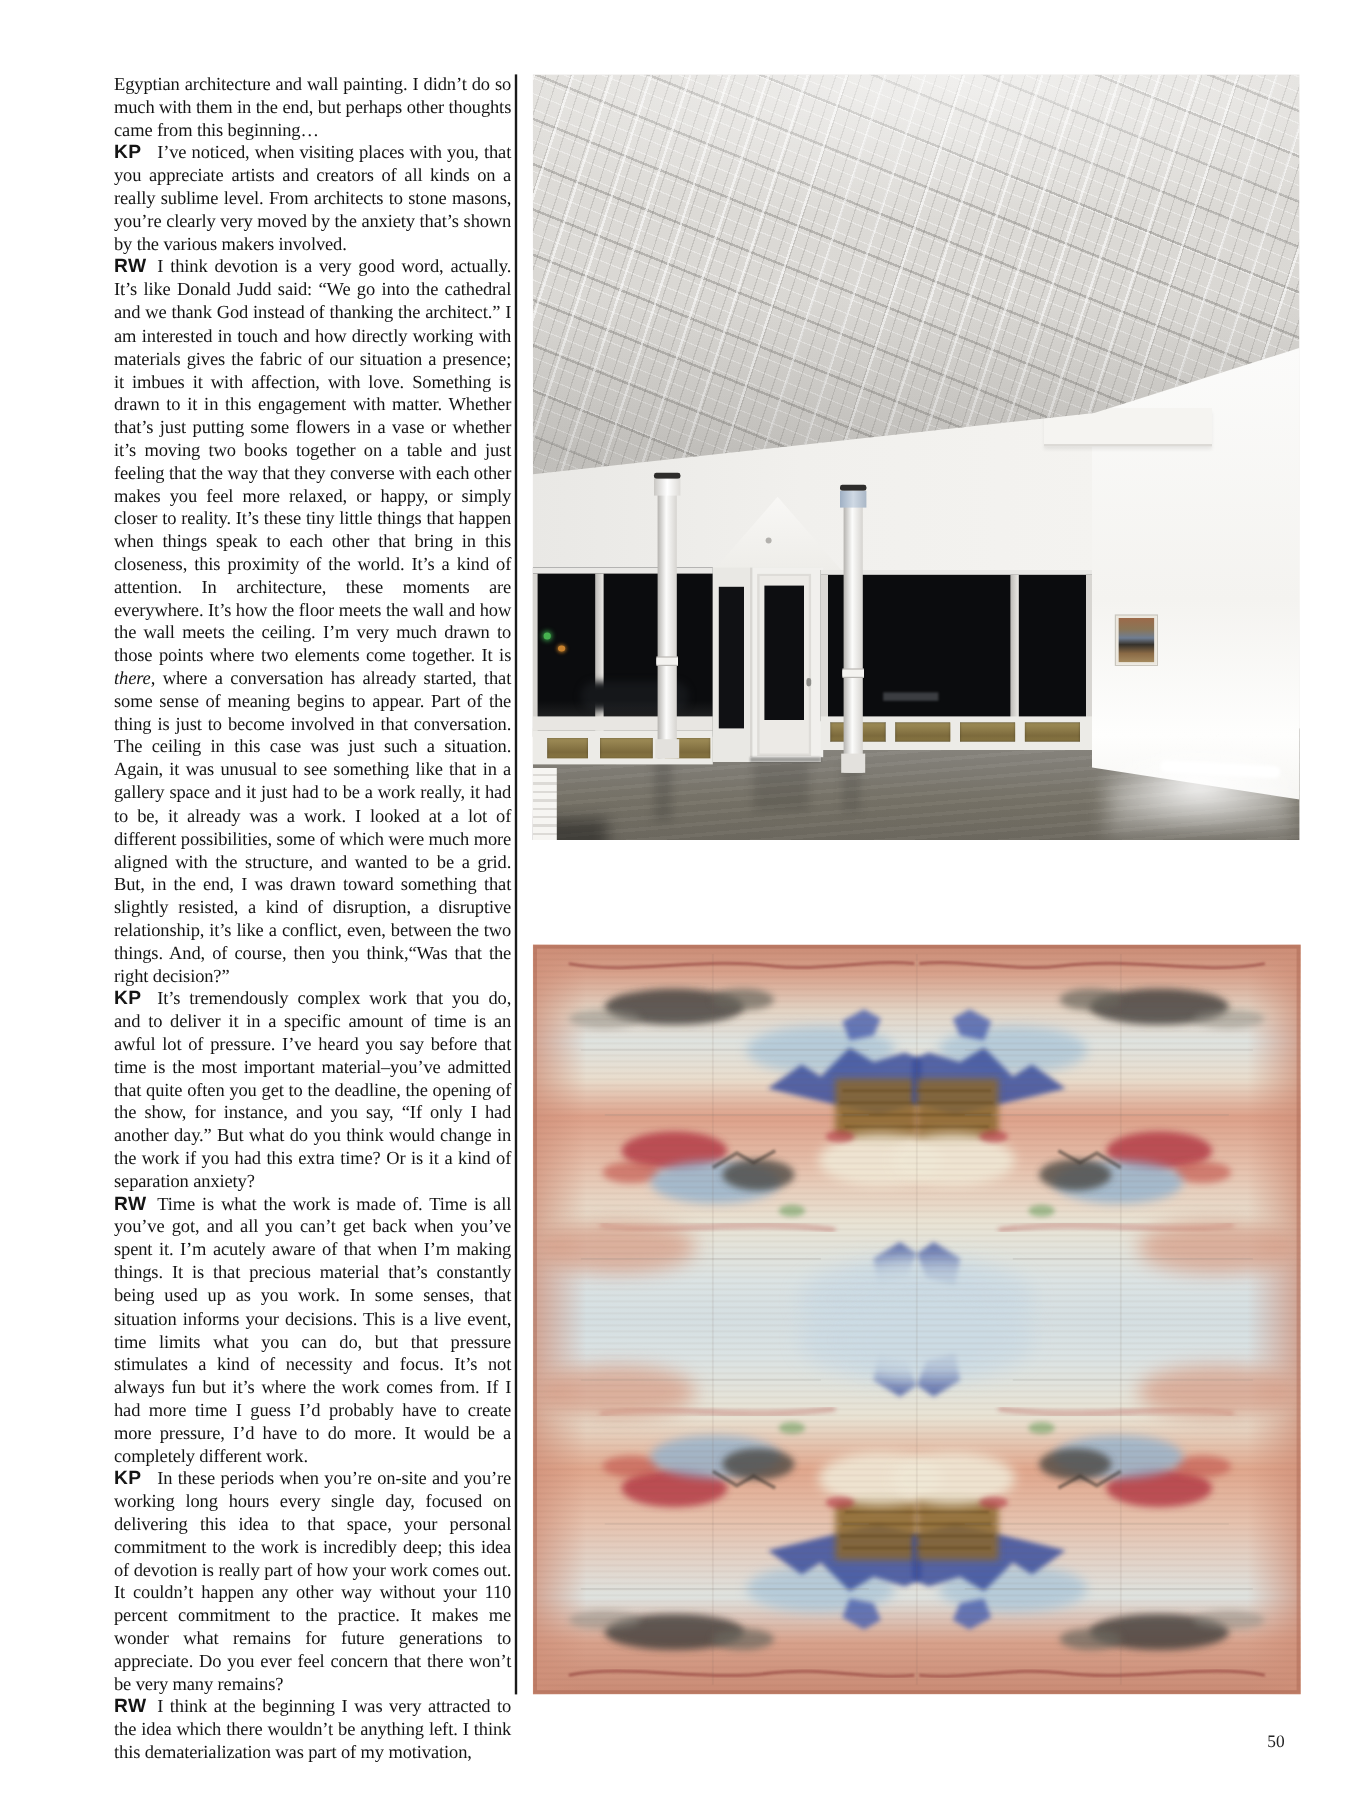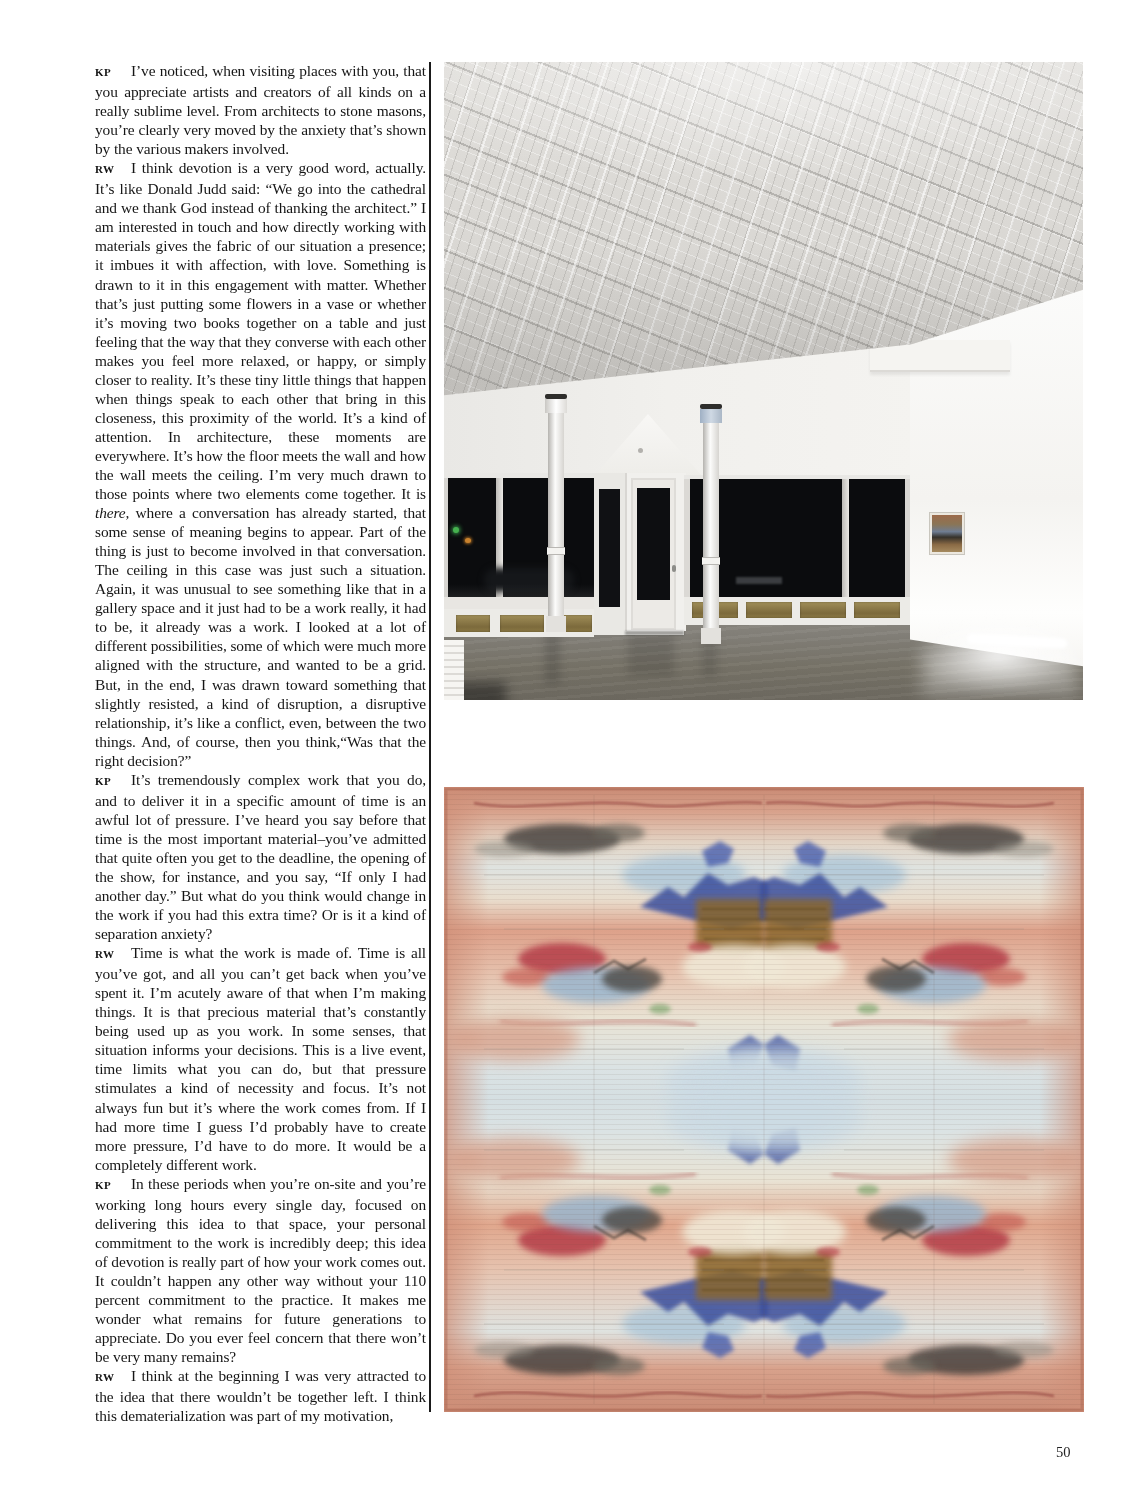--- a/index.html
+++ b/index.html
@@ -4,22 +4,22 @@
 <style>
   html,body{margin:0;padding:0;background:#ffffff;}
   #page{position:relative;width:1132px;height:1495px;background:#ffffff;overflow:hidden;
         font-family:"Liberation Serif",serif;color:#151515;}
 
   
   #col{position:absolute;left:95px;top:61px;width:331px;
        font-size:15.4px;line-height:19.05px;text-align:justify;
        letter-spacing:-0.1px;hyphens:auto;-webkit-hyphens:auto;}
   .para{margin:0;}
-  .spk{display:inline-block;width:36px;font-family:Liberation Serif, serif;
-       font-weight:700;font-size:11px;letter-spacing:.4px;}
+  .spk{display:inline-block;width:36px;font-family:Liberation Sans, sans-serif;
+       font-weight:700;font-size:16px;letter-spacing:.4px;}
   .ital{}
 
   
   #rule{position:absolute;left:429px;top:62px;width:1.5px;height:1350px;background:#1a1a1a;}
 
   
   #photo{position:absolute;left:444px;top:62px;width:639px;height:638px;overflow:hidden;background:#f2f1ee;}
   #photo *{position:absolute;}
   .upperwall{left:0;top:283px;width:639px;height:194px;
      background:linear-gradient(90deg,#e9e8e5 0%,#f1f0ed 35%,#f6f5f2 100%);}
@@ -111,26 +111,27 @@
 
   
   #pagenum{position:absolute;left:1056px;top:1444px;font-size:14.5px;color:#222;}
 </style>
 </head>
 <body>
 
 <div id="page">
 
   <div id="col">
+    <p class="para"><span>Egyptian architecture and wall painting. I didn’t do so much with them in the end, but perhaps other thoughts came from this beginning…</span></p>
     <p class="para"><span class="spk">KP</span><span>I’ve noticed, when visiting places with you, that you appreciate artists and creators of all kinds on a really sublime level. From architects to stone masons, you’re clearly very moved by the anxiety that’s shown by the various makers involved.</span></p>
     <p class="para"><span class="spk">RW</span><span>I think devotion is a very good word, actually. It’s like Donald Judd said: “We go into the cathedral and we thank God instead of thanking the architect.” I am interested in touch and how directly working with materials gives the fabric of our situation a presence; it imbues it with affection, with love. Something is drawn to it in this engagement with matter. Whether that’s just putting some flowers in a vase or whether it’s moving two books together on a table and just feeling that the way that they converse with each other makes you feel more relaxed, or happy, or simply closer to reality. It’s these tiny little things that happen when things speak to each other that bring in this closeness, this proximity of the world. It’s a kind of attention. In architecture, these moments are everywhere. It’s how the floor meets the wall and how the wall meets the ceiling. I’m very much drawn to those points where two elements come together. It is </span><em class="ital">there,</em><span> where a conversation has already started, that some sense of meaning begins to appear. Part of the thing is just to become involved in that conversation. The ceiling in this case was just such a situation. Again, it was unusual to see something like that in a gallery space and it just had to be a work really, it had to be, it already was a work. I looked at a lot of different possibilities, some of which were much more aligned with the structure, and wanted to be a grid. But, in the end, I was drawn toward something that slightly resisted, a kind of disruption, a disruptive relationship, it’s like a conflict, even, between the two things. And, of course, then you think,“Was that the right decision?”</span></p>
     <p class="para"><span class="spk">KP</span><span>It’s tremendously complex work that you do, and to deliver it in a specific amount of time is an awful lot of pressure. I’ve heard you say before that time is the most important material–you’ve admitted that quite often you get to the deadline, the opening of the show, for instance, and you say, “If only I had another day.” But what do you think would change in the work if you had this extra time? Or is it a kind of separation anxiety?</span></p>
     <p class="para"><span class="spk">RW</span><span>Time is what the work is made of. Time is all you’ve got, and all you can’t get back when you’ve spent it. I’m acutely aware of that when I’m making things. It is that precious material that’s constantly being used up as you work. In some senses, that situation informs your decisions. This is a live event, time limits what you can do, but that pressure stimulates a kind of necessity and focus. It’s not always fun but it’s where the work comes from. If I had more time I guess I’d probably have to create more pressure, I’d have to do more. It would be a completely different work.</span></p>
     <p class="para"><span class="spk">KP</span><span>In these periods when you’re on-site and you’re working long hours every single day, focused on delivering this idea to that space, your personal commitment to the work is incredibly deep; this idea of devotion is really part of how your work comes out. It couldn’t happen any other way without your 110 percent commitment to the practice. It makes me wonder what remains for future generations to appreciate. Do you ever feel concern that there won’t be very many remains?</span></p>
-    <p class="para"><span class="spk">RW</span><span>I think at the beginning I was very attracted to the idea that there wouldn’t be together left. I think this dematerialization was part of my motivation,</span></p>
+    <p class="para"><span class="spk">RW</span><span>I think at the beginning I was very attracted to the idea which there wouldn’t be anything left. I think this dematerialization was part of my motivation,</span></p>
   </div>
 
   <div id="rule"></div>
 
   <div id="photo">
     <div class="upperwall"></div>
     <div class="floor"></div>
     <div class="floor-streaks"></div>
     <div class="refl c1"></div>
     <div class="refl c2"></div>

